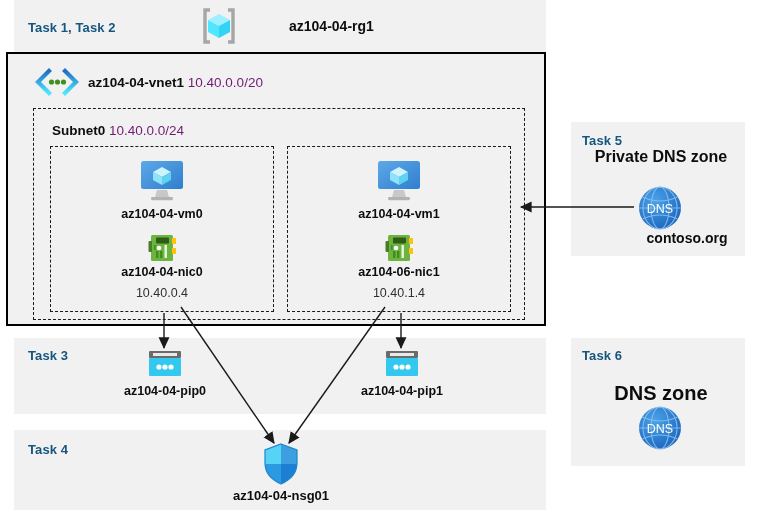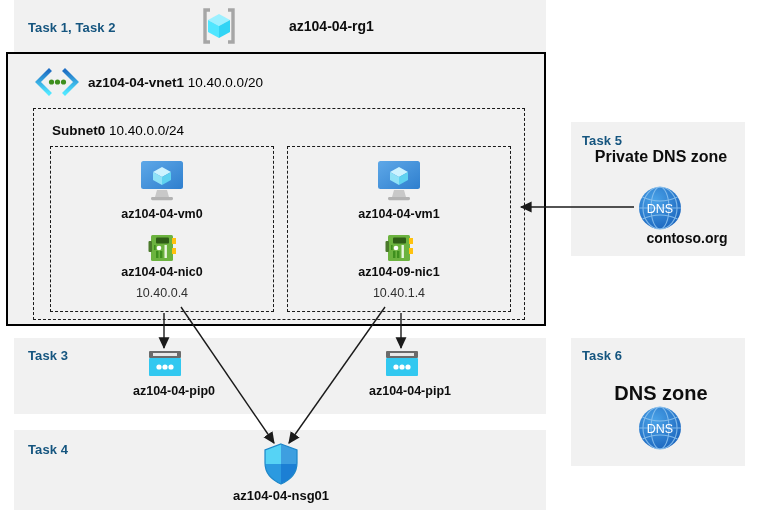--- a/index.html
+++ b/index.html
@@ -37,21 +37,21 @@
     white-space:nowrap;
     text-align:center;
   }
   .hdr{
     position:absolute;
     font-size:13.5px;
     white-space:nowrap;
     color:#0d0d0d;
   }
   .hdr b{font-weight:bold;}
-  .hdr .cidr{font-weight:normal;color:#000000;}
+  .hdr .cidr{font-weight:normal;color:#701a75;}
 
   
   .solidbox{position:absolute;border:2px solid #000000;box-sizing:border-box;background:#f1f1f1;}
   .dashbox{position:absolute;border:1.6px dashed #1a1a1a;box-sizing:border-box;}
 
   
   .icon{position:absolute;}
 
   
   .rg-brackets{position:absolute;left:0;top:0;width:34px;height:34px;}
@@ -193,49 +193,49 @@
       <rect x="25" y="16" width="4" height="6" fill="#ffc20e"></rect>
       <rect x="1.5" y="9" width="3.5" height="11" rx="1" fill="#4b7a2b"></rect>
       <rect x="9" y="5.5" width="13" height="6" rx="1" fill="#2f5d16"></rect>
       <circle cx="12" cy="16" r="2.3" fill="#ffffff"></circle>
       <rect x="9" y="19" width="2.4" height="7" fill="#3e8f1e"></rect>
       <rect x="13" y="19" width="2.4" height="7" fill="#3e8f1e"></rect>
       <rect x="17.5" y="13" width="2.4" height="13" fill="#eaf5e0"></rect>
       <rect x="7" y="13" width="1.6" height="5" fill="#3e8f1e"></rect>
     </svg>
   </div>
-  <div class="nodelabel" style="left:329px;top:265px;width:140px;">az104-09-nic1</div>
+  <div class="nodelabel" style="left:329px;top:265px;width:140px;">az104-06-nic1</div>
   <div class="sublabel" style="left:329px;top:286px;width:140px;">10.40.1.4</div>
 
   <div class="band" style="left:14px;top:338px;width:532px;height:76px;"></div>
   <div class="task-label" style="left:28px;top:348px;">Task 3</div>
 
   <div class="icon pip-ico" style="left:147px;top:350px;">
     <svg width="36" height="30" viewBox="0 0 36 30">
       <rect x="2" y="1" width="32" height="7" rx="1" fill="#6b6b6b"></rect>
       <rect x="6" y="3" width="24" height="3" fill="#e8e8e8"></rect>
       <rect x="2" y="8" width="32" height="18" rx="1" fill="#32c8f0"></rect>
       <circle cx="12" cy="17" r="2.6" fill="#ffffff"></circle>
       <circle cx="18" cy="17" r="2.6" fill="#ffffff"></circle>
       <circle cx="24" cy="17" r="2.6" fill="#ffffff"></circle>
     </svg>
   </div>
-  <div class="nodelabel" style="left:104px;top:384px;width:140px;">az104-04-pip0</div>
+  <div class="nodelabel" style="left:95px;top:384px;width:140px;">az104-04-pip0</div>
 
   <div class="icon pip-ico" style="left:384px;top:350px;">
     <svg width="36" height="30" viewBox="0 0 36 30">
       <rect x="2" y="1" width="32" height="7" rx="1" fill="#6b6b6b"></rect>
       <rect x="6" y="3" width="24" height="3" fill="#e8e8e8"></rect>
       <rect x="2" y="8" width="32" height="18" rx="1" fill="#32c8f0"></rect>
       <circle cx="12" cy="17" r="2.6" fill="#ffffff"></circle>
       <circle cx="18" cy="17" r="2.6" fill="#ffffff"></circle>
       <circle cx="24" cy="17" r="2.6" fill="#ffffff"></circle>
     </svg>
   </div>
-  <div class="nodelabel" style="left:340px;top:384px;width:140px;">az104-04-pip1</div>
+  <div class="nodelabel" style="left:332px;top:384px;width:140px;">az104-04-pip1</div>
 
   <div class="band" style="left:14px;top:430px;width:532px;height:80px;"></div>
   <div class="task-label" style="left:28px;top:442px;">Task 4</div>
 
   <div class="icon nsg-ico" style="left:263px;top:443px;">
     <svg width="36" height="42" viewBox="0 0 36 42">
       <defs>
           <clipPath id="shclip">
         <path d="M18 1 L34 7 L34 20 C34 30 27 37 18 41 C9 37 2 30 2 20 L2 7 Z"></path>
       </clipPath>

